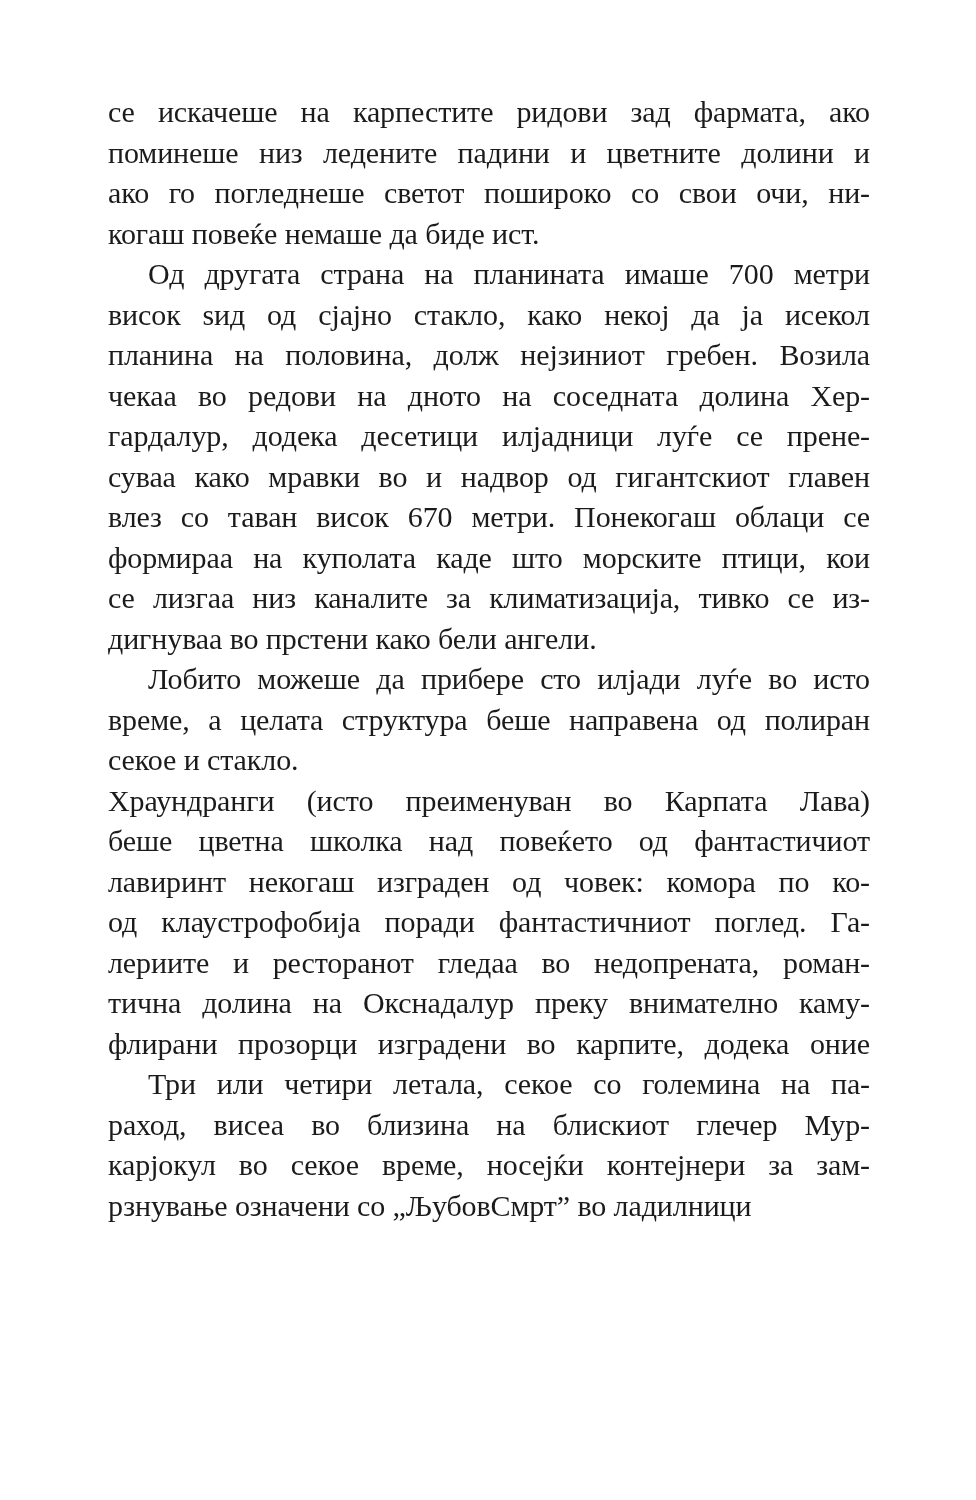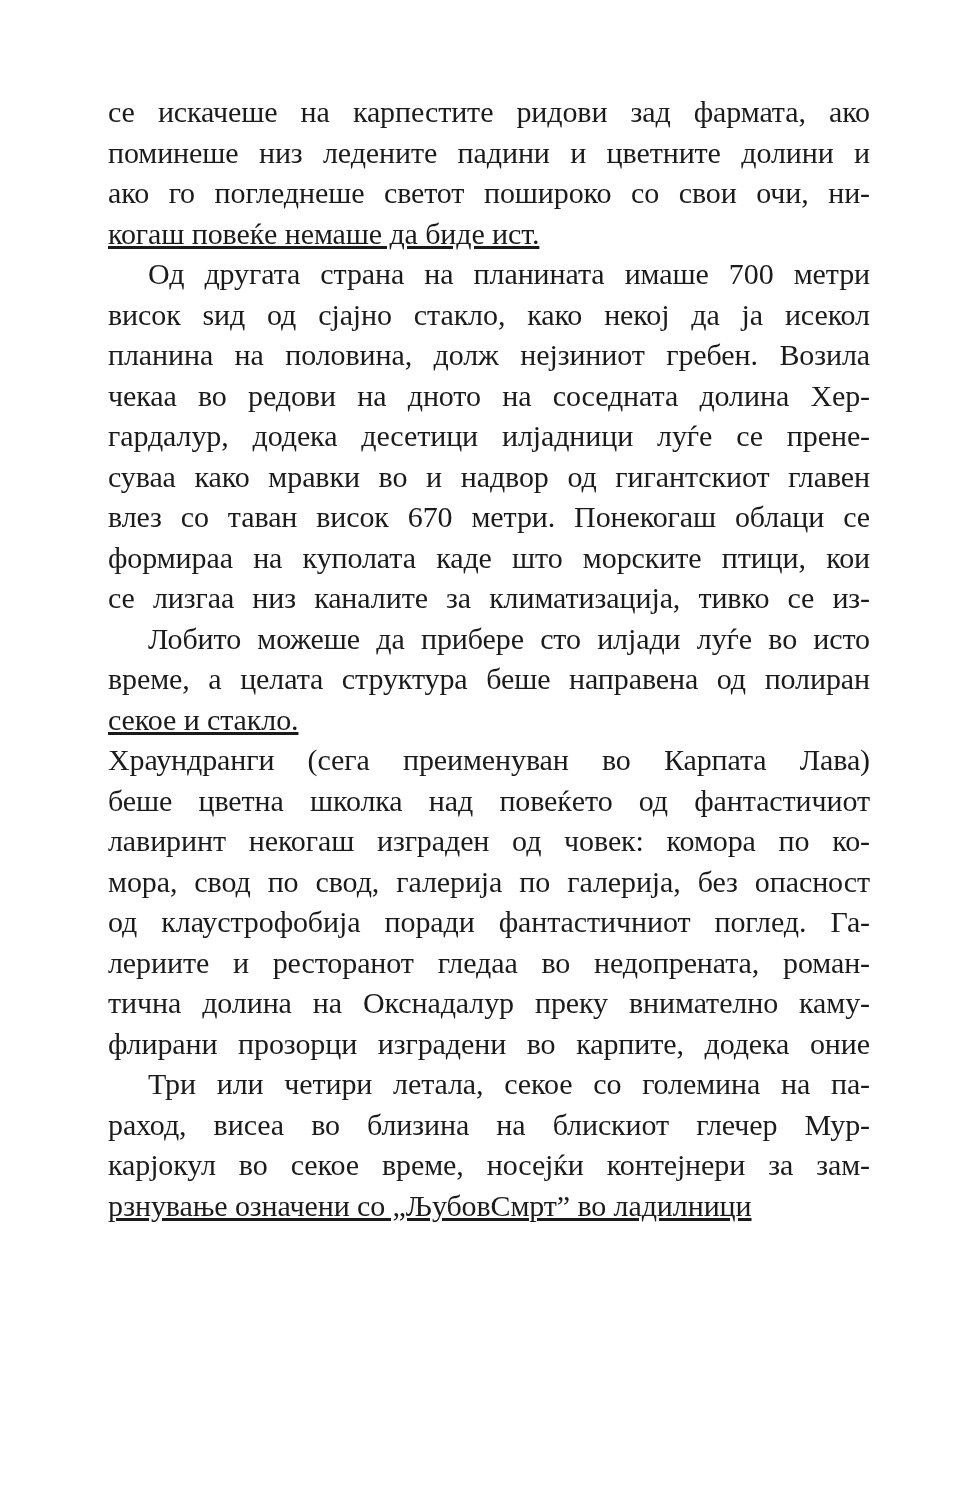--- a/index.html
+++ b/index.html
@@ -30,21 +30,20 @@
     font-size: 30px;
     line-height: 40.5px;
     white-space: normal;
     text-align: justify;
     text-align-last: justify;
     letter-spacing: -0.1px;
   }
   .line.last {
     text-align: right;
     text-align-last: left;
-    text-decoration: underline;
   }
   .line.indent {
     padding-left: 40px;
   }
   .page-number {
     position: absolute;
     left: 110px;
     top: 1424px;
     font-size: 40px;
     line-height: 40px;
@@ -65,31 +64,31 @@
       <div class="paragraph">
         <div class="line indent">Од другата страна на планината имаше 700 метри</div>
         <div class="line">висок ѕид од сјајно стакло, како некој да ја исекол</div>
         <div class="line">планина на половина, долж нејзиниот гребен. Возила</div>
         <div class="line">чекаа во редови на дното на соседната долина Хер-</div>
         <div class="line">гардалур, додека десетици илјадници луѓе се прене-</div>
         <div class="line">суваа како мравки во и надвор од гигантскиот главен</div>
         <div class="line">влез со таван висок 670 метри. Понекогаш облаци се</div>
         <div class="line">формираа на куполата каде што морските птици, кои</div>
         <div class="line">се лизгаа низ каналите за климатизација, тивко се из-</div>
+        <div class="line last">дигнуваа во прстени како бели ангели.</div>
       </div>
       <div class="paragraph">
         <div class="line indent">Лобито можеше да прибере сто илјади луѓе во исто</div>
         <div class="line">време, а целата структура беше направена од полиран</div>
         <div class="line last">секое и стакло.</div>
       </div>
       <div class="paragraph">
-        <div class="line">Храундранги (сега преименуван во Карпата Лава)</div>
+        <div class="line">Храундранги (исто преименуван во Карпата Лава)</div>
         <div class="line">беше цветна школка над повеќето од фантастичиот</div>
         <div class="line">лавиринт некогаш изграден од човек: комора по ко-</div>
-        <div class="line">мора, свод по свод, галерија по галерија, без опасност</div>
         <div class="line">од клаустрофобија поради фантастичниот поглед. Га-</div>
         <div class="line">лериите и ресторанот гледаа во недопрената, роман-</div>
         <div class="line">тична долина на Окснадалур преку внимателно каму-</div>
         <div class="line">флирани прозорци изградени во карпите, додека оние</div>
       </div>
       <div class="paragraph">
         <div class="line indent">Три или четири летала, секое со големина на па-</div>
         <div class="line">раход, висеа во близина на блискиот глечер Мур-</div>
         <div class="line">карјокул во секое време, носејќи контејнери за зам-</div>
         <div class="line last">рзнување означени со „ЉубовСмрт” во ладилници</div>

